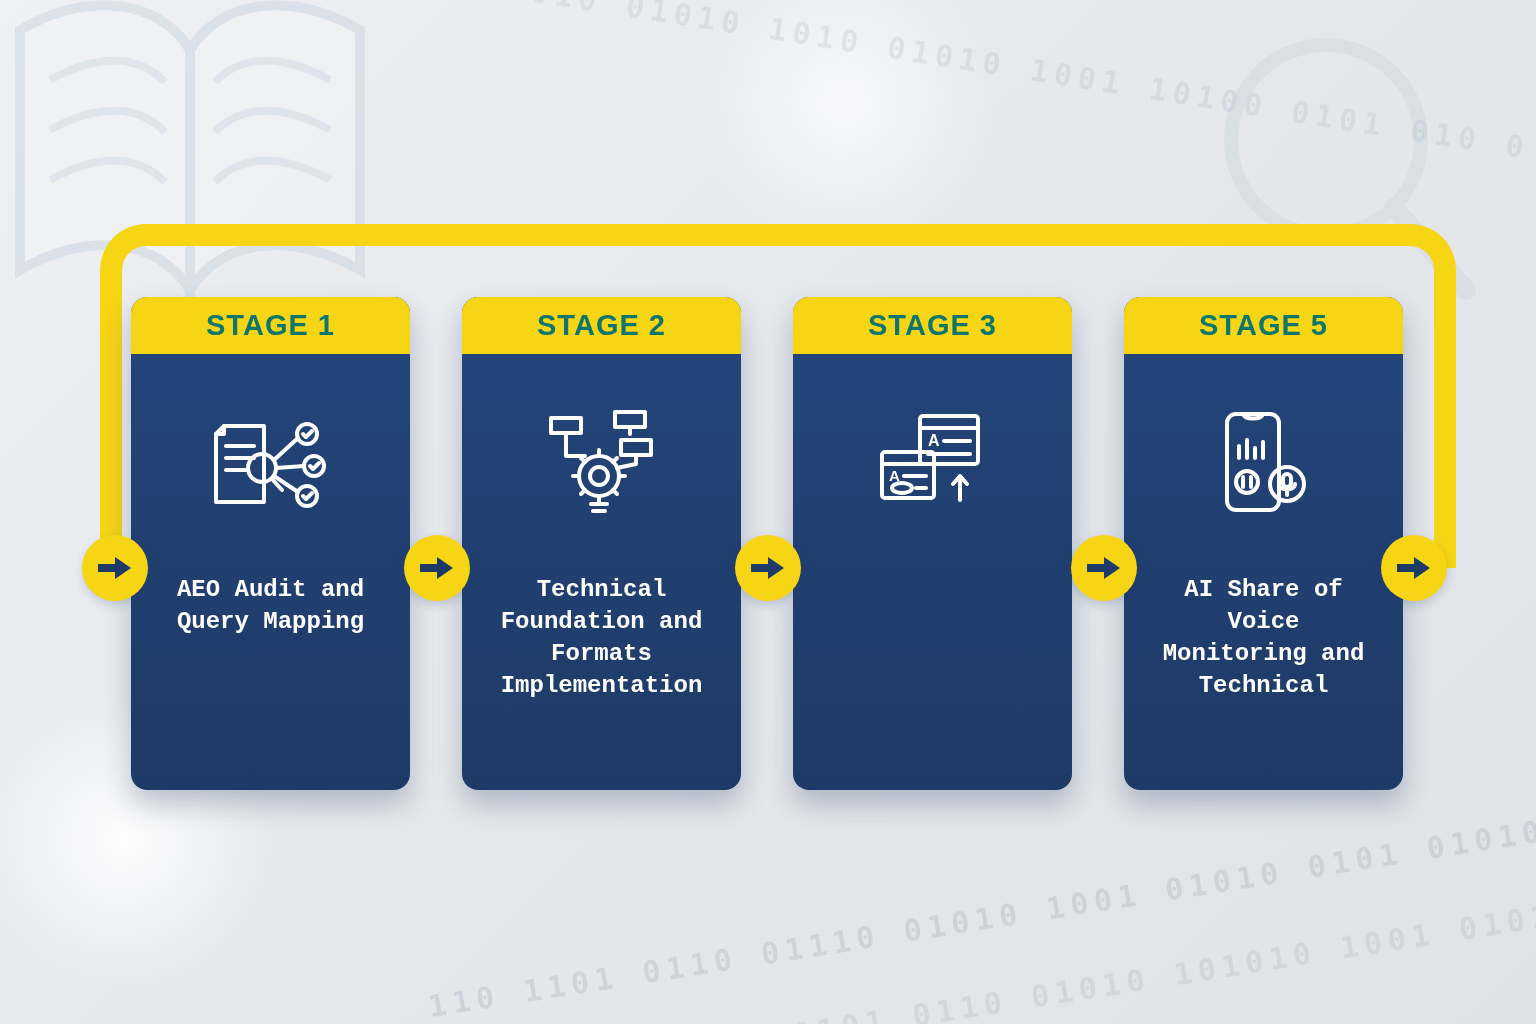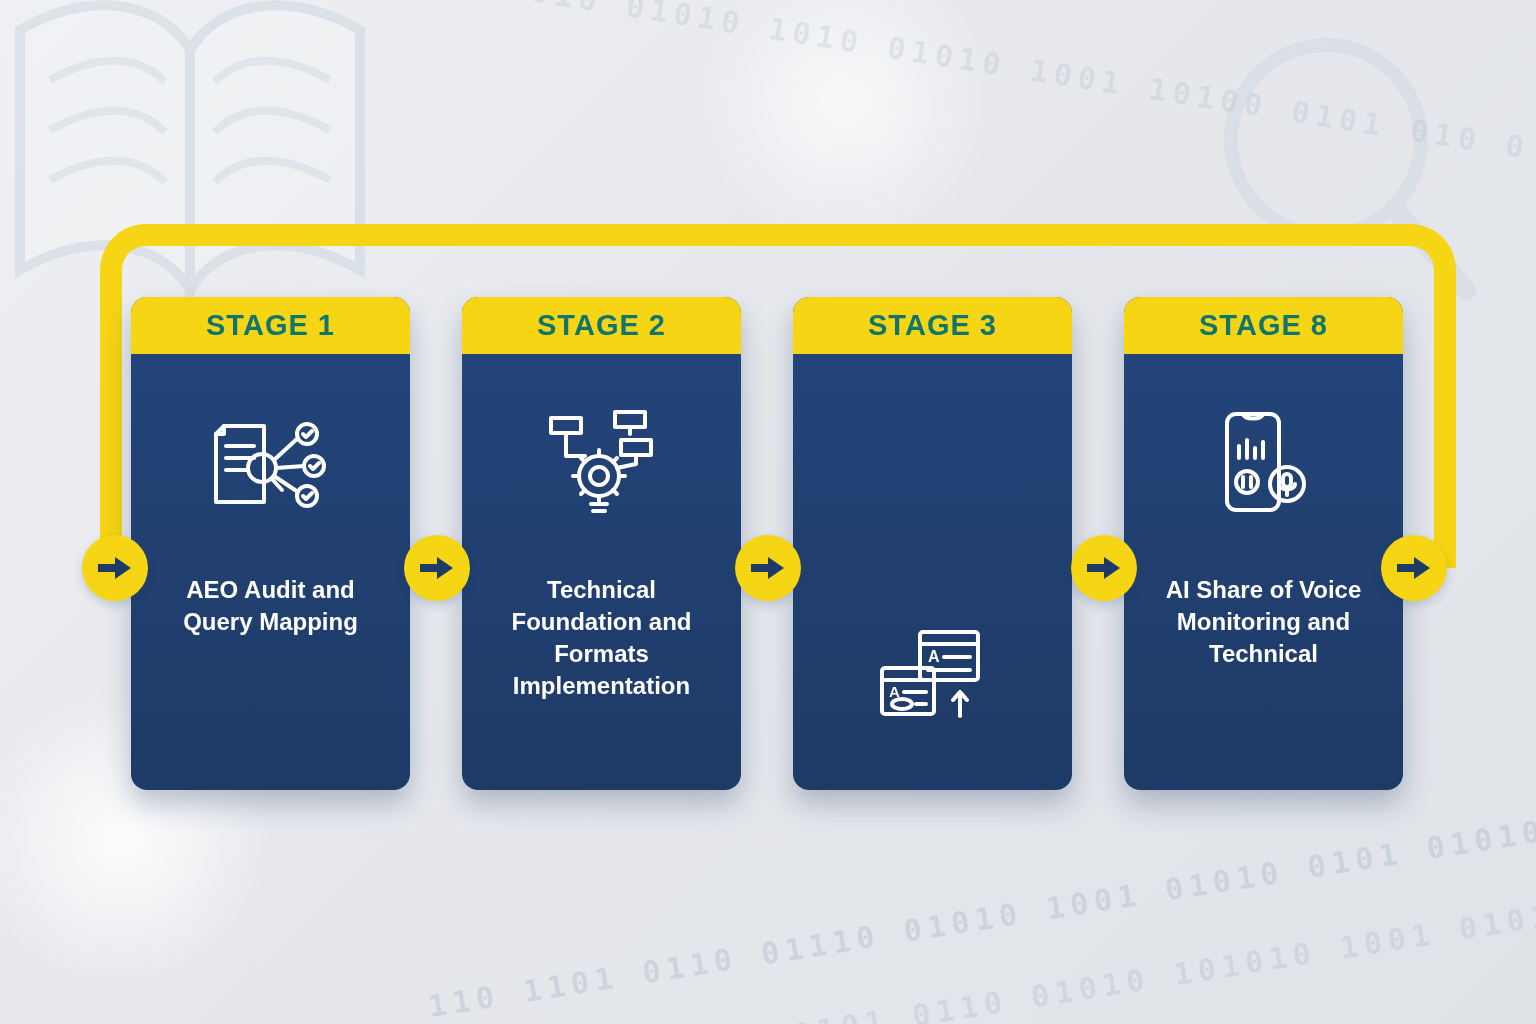--- a/index.html
+++ b/index.html
@@ -55,36 +55,36 @@
   
   .card {
     position:absolute; top:297px;
     width:279px; height:493px;
     background:linear-gradient(180deg,#24467c 0%,#1e3a66 100%);
     border-radius:16px;
     box-shadow:0 14px 28px rgba(30,58,102,0.28);
     display:flex; flex-direction:column; align-items:center;
     z-index:3;
   }
-  .c1 { left:131px; } .c2 { left:462px; } .c3 { left:793px;justify-content:space-between; } .c4 { left:1124px; }
+  .c1 { left:131px; } .c2 { left:462px; } .c3 { left:793px; } .c4 { left:1124px; }
 
   .card-header {
     width:100%; height:57px;
     background:#f6d514;
     border-radius:16px 16px 0 0;
     display:flex; align-items:center; justify-content:center;
     color:#0f766e; font-weight:700; font-size:29px; letter-spacing:1px;
   }
   .card-iconbox {
     height:220px; width:100%;
     display:flex; align-items:center; justify-content:center;
   }
   .card-title {
     color:#ffffff; font-weight:700; font-size:24px; line-height:32px;
-    text-align:center; max-width:216px;
+    text-align:center; max-width:216px;font-family:Liberation Mono, monospace;
   }
 </style>
 </head>
 <body>
 
 <div class="canvas">
 
   <svg class="deco deco-book" width="420" height="340" viewBox="0 0 420 340" fill="none">
     <path d="M40 40 C110 0, 180 10, 210 60 L210 300 C180 250, 110 240, 40 280 Z" stroke="#ccd6e0" stroke-width="10" fill="rgba(255,255,255,0.35)"></path>
     <path d="M380 40 C310 0, 240 10, 210 60 L210 300 C240 250, 310 240, 380 280 Z" stroke="#ccd6e0" stroke-width="10" fill="rgba(255,255,255,0.35)"></path>
@@ -194,21 +194,21 @@
         <text x="21" y="77" fill="#ffffff" stroke="none" font-size="15" font-weight="bold" font-family="Liberation Sans, sans-serif">A</text>
         <line x1="36" y1="72" x2="58" y2="72"></line>
         <ellipse cx="34" cy="84" rx="10" ry="5"></ellipse>
         <line x1="48" y1="84" x2="58" y2="84"></line>
         <path d="M92 96 V72 M92 72 L85 80 M92 72 L99 80"></path>
       </svg>
     </div>
   </div>
 
   <div class="card c4">
-    <div class="card-header">STAGE 8</div>
+    <div class="card-header">STAGE 5</div>
     <div class="card-iconbox">
       <svg width="130" height="120" viewBox="0 0 130 120" fill="none" stroke="#ffffff" stroke-width="4" stroke-linecap="round" stroke-linejoin="round">
         <rect x="28" y="10" width="52" height="96" rx="9"></rect>
         <path d="M44 10 C46 16, 62 16, 64 10"></path>
         <line x1="40" y1="42" x2="40" y2="54"></line>
         <line x1="48" y1="36" x2="48" y2="54"></line>
         <line x1="56" y1="44" x2="56" y2="54"></line>
         <line x1="64" y1="38" x2="64" y2="54"></line>
         <circle cx="48" cy="78" r="11"></circle>
         <line x1="44" y1="73" x2="44" y2="83"></line>

